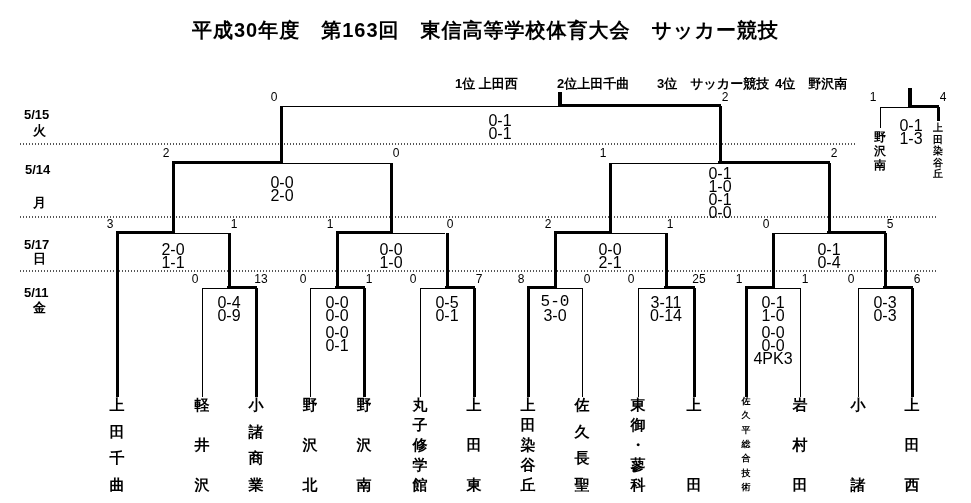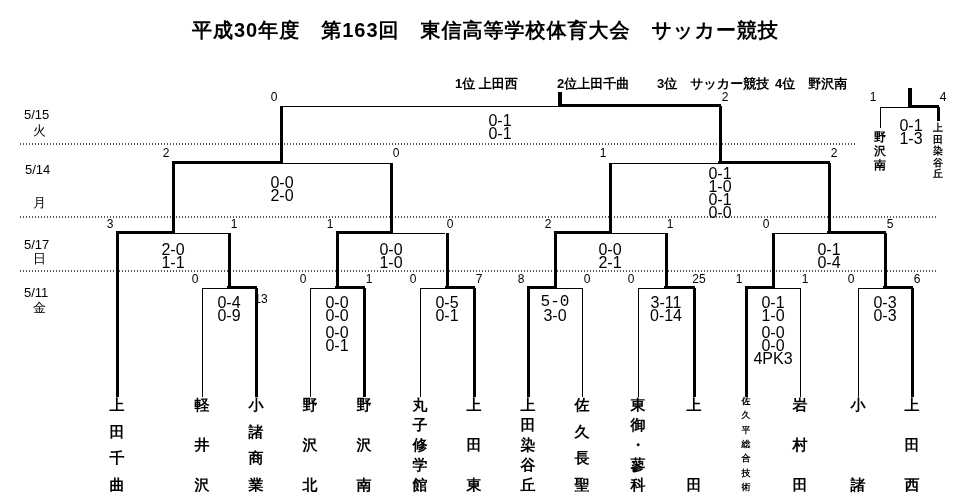--- a/index.html
+++ b/index.html
@@ -4,21 +4,21 @@
 <style>
   html,body{margin:0;padding:0;background:#fff;}
   #stage{position:relative;width:971px;height:503px;background:#ffffff;overflow:hidden;
          font-family:"Liberation Sans","DejaVu Sans",sans-serif;color:#000;}
   .line{position:absolute;background:#000;}
   .dotted{position:absolute;height:2px;
           background:repeating-linear-gradient(90deg,#555 0 1px,transparent 1px 3px);}
   .title{position:absolute;left:0;top:17px;width:971px;text-align:center;
          font-size:20px;font-weight:bold;letter-spacing:1px;}
   .standing{position:absolute;top:75px;font-size:13px;font-weight:bold;white-space:pre;}
-  .datelbl{position:absolute;font-size:13px;font-weight:normal;}
+  .datelbl{position:absolute;font-size:13px;font-weight:bold;}
   .num{position:absolute;width:30px;text-align:center;font-size:12px;line-height:13px;}
   .scores{position:absolute;text-align:center;font-size:16px;line-height:13px;white-space:pre;}
   .scores .gap{display:block;height:4px;}
   .vname{position:absolute;display:flex;flex-direction:column;justify-content:space-between;
          align-items:center;font-weight:bold;}
   .vname span{display:block;line-height:1;}
   .smallvname{position:absolute;text-align:center;font-weight:bold;}
   .smallvname span{display:block;}
 </style>
 </head>
@@ -144,21 +144,21 @@
       <div class="line" style="left: 911px; top: 288px; width: 3px; height: 109px;"></div>
       <div class="vname" style="left: 900px; top: 397px; width: 24px; height: 95px; font-size: 15px;">
         <span>上</span>
         <span>田</span>
         <span>西</span>
       </div>
       <div class="line" style="left: 202px; top: 288px; width: 54px; height: 1px;"></div>
       <div class="line" style="left: 227px; top: 286px; width: 30px; height: 3px;"></div>
       <div class="line" style="left: 228px; top: 233px; width: 3px; height: 56px;"></div>
       <div class="num" style="left: 180px; top: 273px;">0</div>
-      <div class="num" style="left: 246px; top: 273px; margin-top: 20px;">13</div>
+      <div class="num" style="left: 246px; top: 273px;">13</div>
       <div class="scores" style="left: 189px; top: 296px; width: 80px;"><span style="display: block;">0-4</span><span style="display: block;">0-9</span></div>
       <div class="line" style="left: 310px; top: 288px; width: 54px; height: 1px;"></div>
       <div class="line" style="left: 335px; top: 286px; width: 30px; height: 3px;"></div>
       <div class="line" style="left: 336px; top: 233px; width: 3px; height: 56px;"></div>
       <div class="num" style="left: 288px; top: 273px;">0</div>
       <div class="num" style="left: 354px; top: 273px;">1</div>
       <div class="scores" style="left: 297px; top: 296px; width: 80px;"><span style="display: block;">0-0</span><span style="display: block;">0-0</span><span class="gap"></span><span style="display: block;">0-0</span><span style="display: block;">0-1</span></div>
       <div class="line" style="left: 420px; top: 288px; width: 54px; height: 1px;"></div>
       <div class="line" style="left: 445px; top: 286px; width: 30px; height: 3px;"></div>
       <div class="line" style="left: 446px; top: 233px; width: 3px; height: 56px;"></div>

